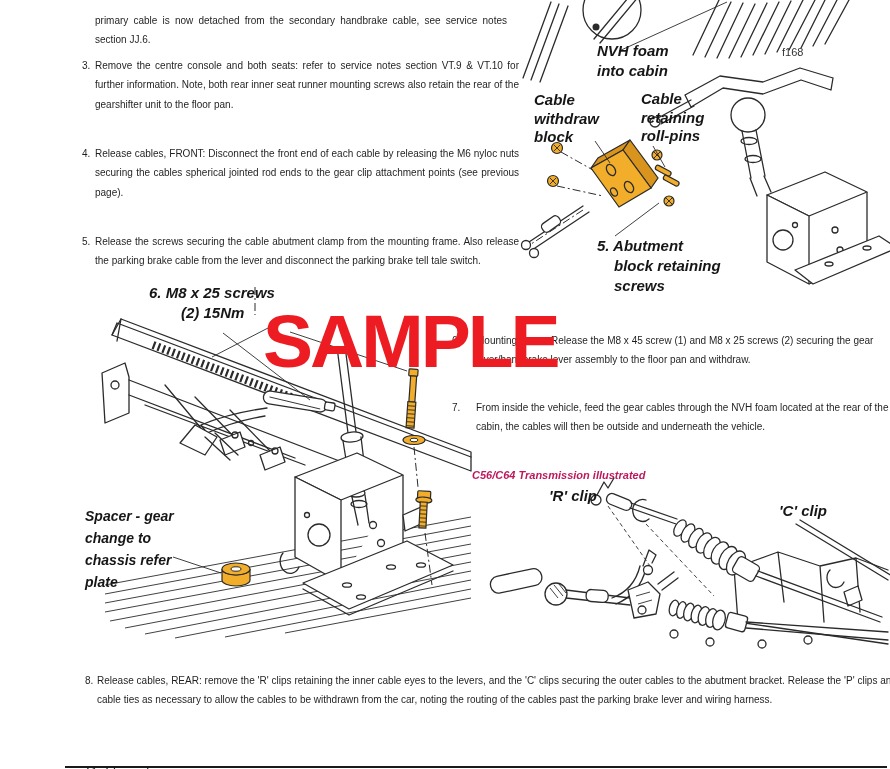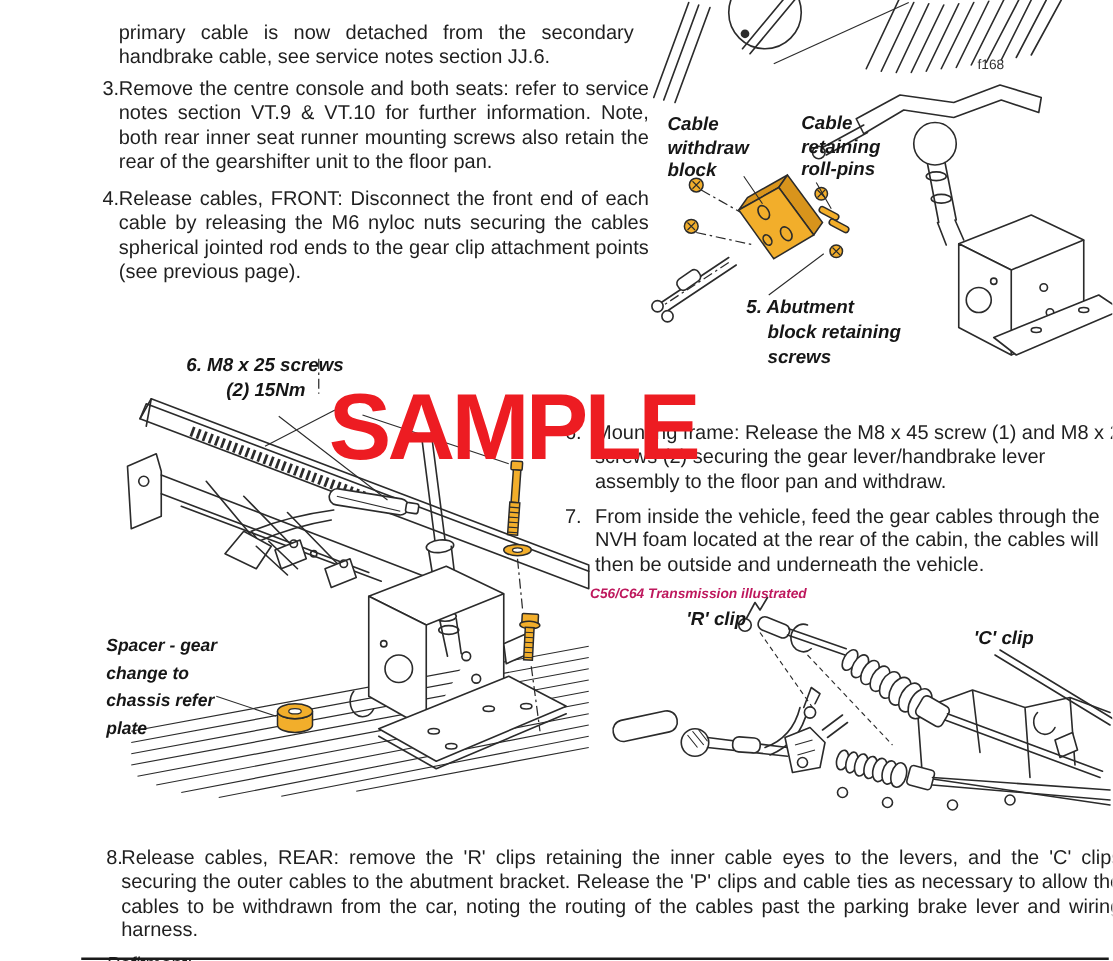--- a/index.html
+++ b/index.html
@@ -1,18 +1,18 @@
 <!DOCTYPE html>
 <html><head>
 <meta charset="utf-8">
 <style>
   html,body{margin:0;padding:0;background:#fff;}
   .page{position:relative;width:890px;height:769px;background:#ffffff;overflow:hidden;
         font-family:"Liberation Sans",sans-serif;color:#1f1f1f;}
-  .txt{position:absolute;font-size:16px;line-height:19.4px;text-align:justify;}
+  .txt{position:absolute;font-size:10px;line-height:19.4px;text-align:justify;}
   .step{padding-left:13px;text-indent:-13px;}
   .step .num{display:inline-block;width:13px;text-indent:0;}
   .step-r{padding-left:24px;text-indent:-24px;text-align:left;}
   .step-r .num{display:inline-block;width:24px;text-indent:0;}
   .lbl{position:absolute;font-weight:bold;font-style:italic;font-size:15px;line-height:19px;
        color:#161616;white-space:nowrap;}
   .lbl div{white-space:nowrap;}
   .heading-it{position:absolute;font-weight:bold;font-style:italic;font-size:11px;color:#be185d;white-space:nowrap;}
   .figref{position:absolute;font-size:11px;color:#333;font-style:normal;}
   .wm{position:absolute;left:263px;top:304px;font-size:75px;font-weight:bold;letter-spacing:-3px;
@@ -35,20 +35,23 @@
   <p class="txt" style="left:95px;top:1px;width:412px;">primary cable is now detached from the secondary handbrake cable, see service notes section JJ.6.</p>
 
   <p class="txt step" style="left:82px;top:46px;width:424px;">
     <span class="num">3.</span><span>Remove the centre console and both seats: refer to service notes section VT.9 &amp; VT.10 for further information. Note, both rear inner seat runner mounting screws also retain the rear of the gearshifter unit to the floor pan.</span>
   </p>
 
   <p class="txt step" style="left:82px;top:134px;width:424px;">
     <span class="num">4.</span><span>Release cables, FRONT: Disconnect the front end of each cable by releasing the M6 nyloc nuts securing the cables spherical jointed rod ends to the gear clip attachment points (see previous page).</span>
   </p>
 
+  <p class="txt step" style="left:82px;top:222px;width:424px;">
+    <span class="num">5.</span><span>Release the screws securing the cable abutment clamp from the mounting frame. Also release the parking brake cable from the lever and disconnect the parking brake tell tale switch.</span>
+  </p>
 
   <p class="txt step-r" style="left:452px;top:321px;width:430px;">
     <span class="num">6.</span><span>Mounting frame: Release the M8 x 45 screw (1) and M8 x 25 screws (2) securing the gear lever/handbrake lever assembly to the floor pan and withdraw.</span>
   </p>
 
   <p class="txt step-r" style="left:452px;top:388px;width:430px;">
     <span class="num">7.</span><span>From inside the vehicle, feed the gear cables through the NVH foam located at the rear of the cabin, the cables will then be outside and underneath the vehicle.</span>
   </p>
 
   <p class="txt step" style="left:85px;top:661px;width:800px;padding-left:12px;text-indent:-12px;">
@@ -109,20 +112,24 @@
     <path class="ln" d="M255,178 L262,196 M269,176 L276,192"></path>
     <circle class="ln" cx="288" cy="240" r="10"></circle>
     <circle class="ln" cx="340" cy="230" r="3"></circle>
     <circle class="ln" cx="345" cy="250" r="3"></circle>
     <circle class="ln" cx="300" cy="225" r="2.5"></circle>
     <path class="lnw" d="M300,270 L384,236 L402,248 L318,284 Z"></path>
     <ellipse class="ln" cx="334" cy="264" rx="4" ry="2"></ellipse>
     <ellipse class="ln" cx="372" cy="248" rx="4" ry="2"></ellipse>
   </svg>
 
+  <div class="lbl" style="left:597px;top:41px;line-height:20px;">
+    <div>NVH foam</div>
+    <div>into cabin</div>
+  </div>
   <span class="figref" style="left:782px;top:46px;">f168</span>
   <div class="lbl" style="left:534px;top:91px;line-height:18.5px;">
     <div>Cable</div>
     <div>withdraw</div>
     <div>block</div>
   </div>
   <div class="lbl" style="left:641px;top:90px;line-height:18.5px;">
     <div>Cable</div>
     <div>retaining</div>
     <div>roll-pins</div>

